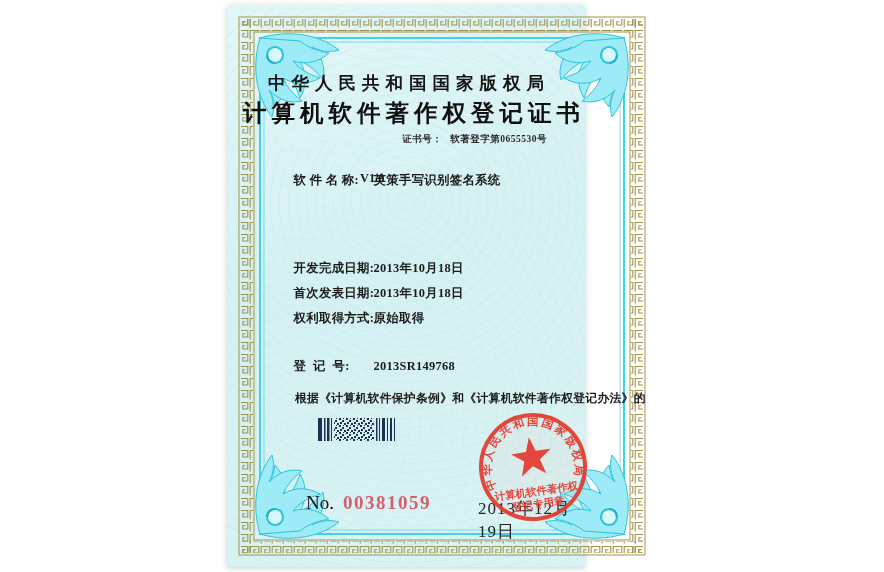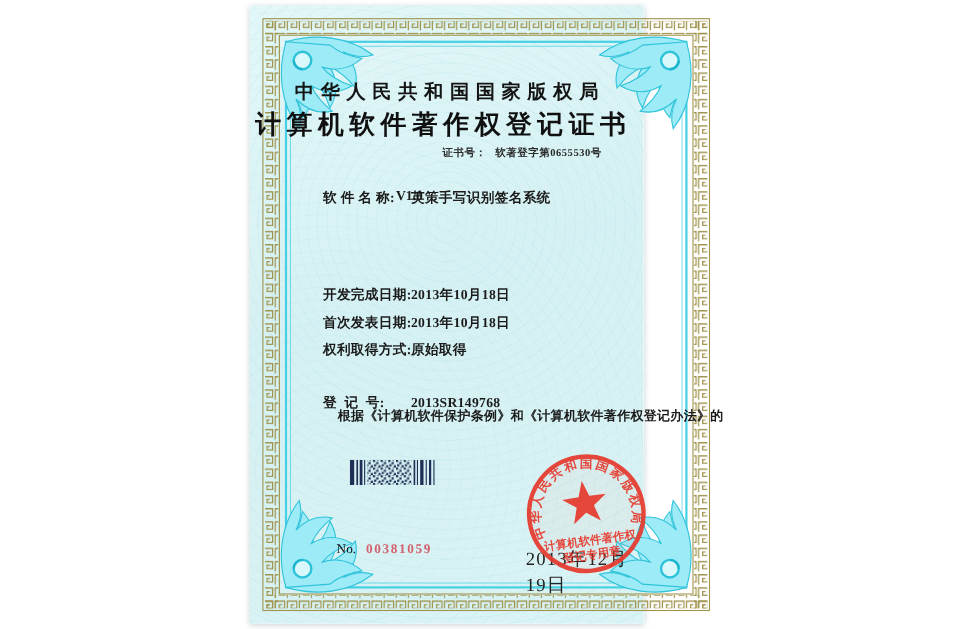--- a/index.html
+++ b/index.html
@@ -19,38 +19,38 @@
       repeating-radial-gradient(circle at 50% 35%,rgba(150,215,224,.5) 0 1px,transparent 1px 9px),
       repeating-radial-gradient(circle at 20% 75%,rgba(150,215,224,.4) 0 1px,transparent 1px 11px);
   }
   .frame{position:absolute;left:0;top:0;}
   .abs{position:absolute;}
   .issuer{
     left:0;right:0;top:66px;text-align:center;
     font-size:17.5px;font-weight:700;letter-spacing:6px;text-indent:6px;color:#141414;
   }
   .cert-title{
-    left:0;right:0;top:92px;text-align:left;
+    left:0;right:0;top:92px;text-align:right;
     font-size:23.5px;font-weight:700;letter-spacing:5px;text-indent:5px;color:#101010;
   }
   .certno{
     top:128px;right:38px;font-size:9.5px;color:#2a2a2a;font-weight:600;letter-spacing:.5px;
   }
   .certno .gap{display:inline-block;width:8px;}
   .row{
     left:53px;font-size:12.4px;font-weight:700;color:#1b1b1b;white-space:pre;letter-spacing:.3px;
   }
   .row .lbl{display:inline-block;width:80px;}
   .v2{left:133px;font-size:12.4px;font-weight:700;color:#1b1b1b;}
   .stmt{
-    left:56px;width:336px;font-size:11.8px;font-weight:600;color:#1b1b1b;
-    letter-spacing:.3px;white-space:nowrap;
+    left:44px;width:336px;font-size:11.8px;font-weight:600;color:#1b1b1b;
+    letter-spacing:.3px;white-space:nowrap;margin-top:20px;
   }
   .stmt.l1{padding-left:24px;}
-  .serial{left:79px;top:487px;font-size:12px;color:#111;}
+  .serial{left:79px;top:487px;font-size:19px;color:#111;}
   .serial .num{color:#d4606e;font-weight:600;letter-spacing:1.5px;margin-left:9px;}
   .date{left:251px;top:492px;font-size:17px;font-weight:400;letter-spacing:1px;color:#222;}
   .seal{left:241px;top:397px;opacity:.93;pointer-events:none;}
   .bc{left:91px;top:413px;}
 </style>
 </head>
 <body>
 
 <div class="paper">
 

